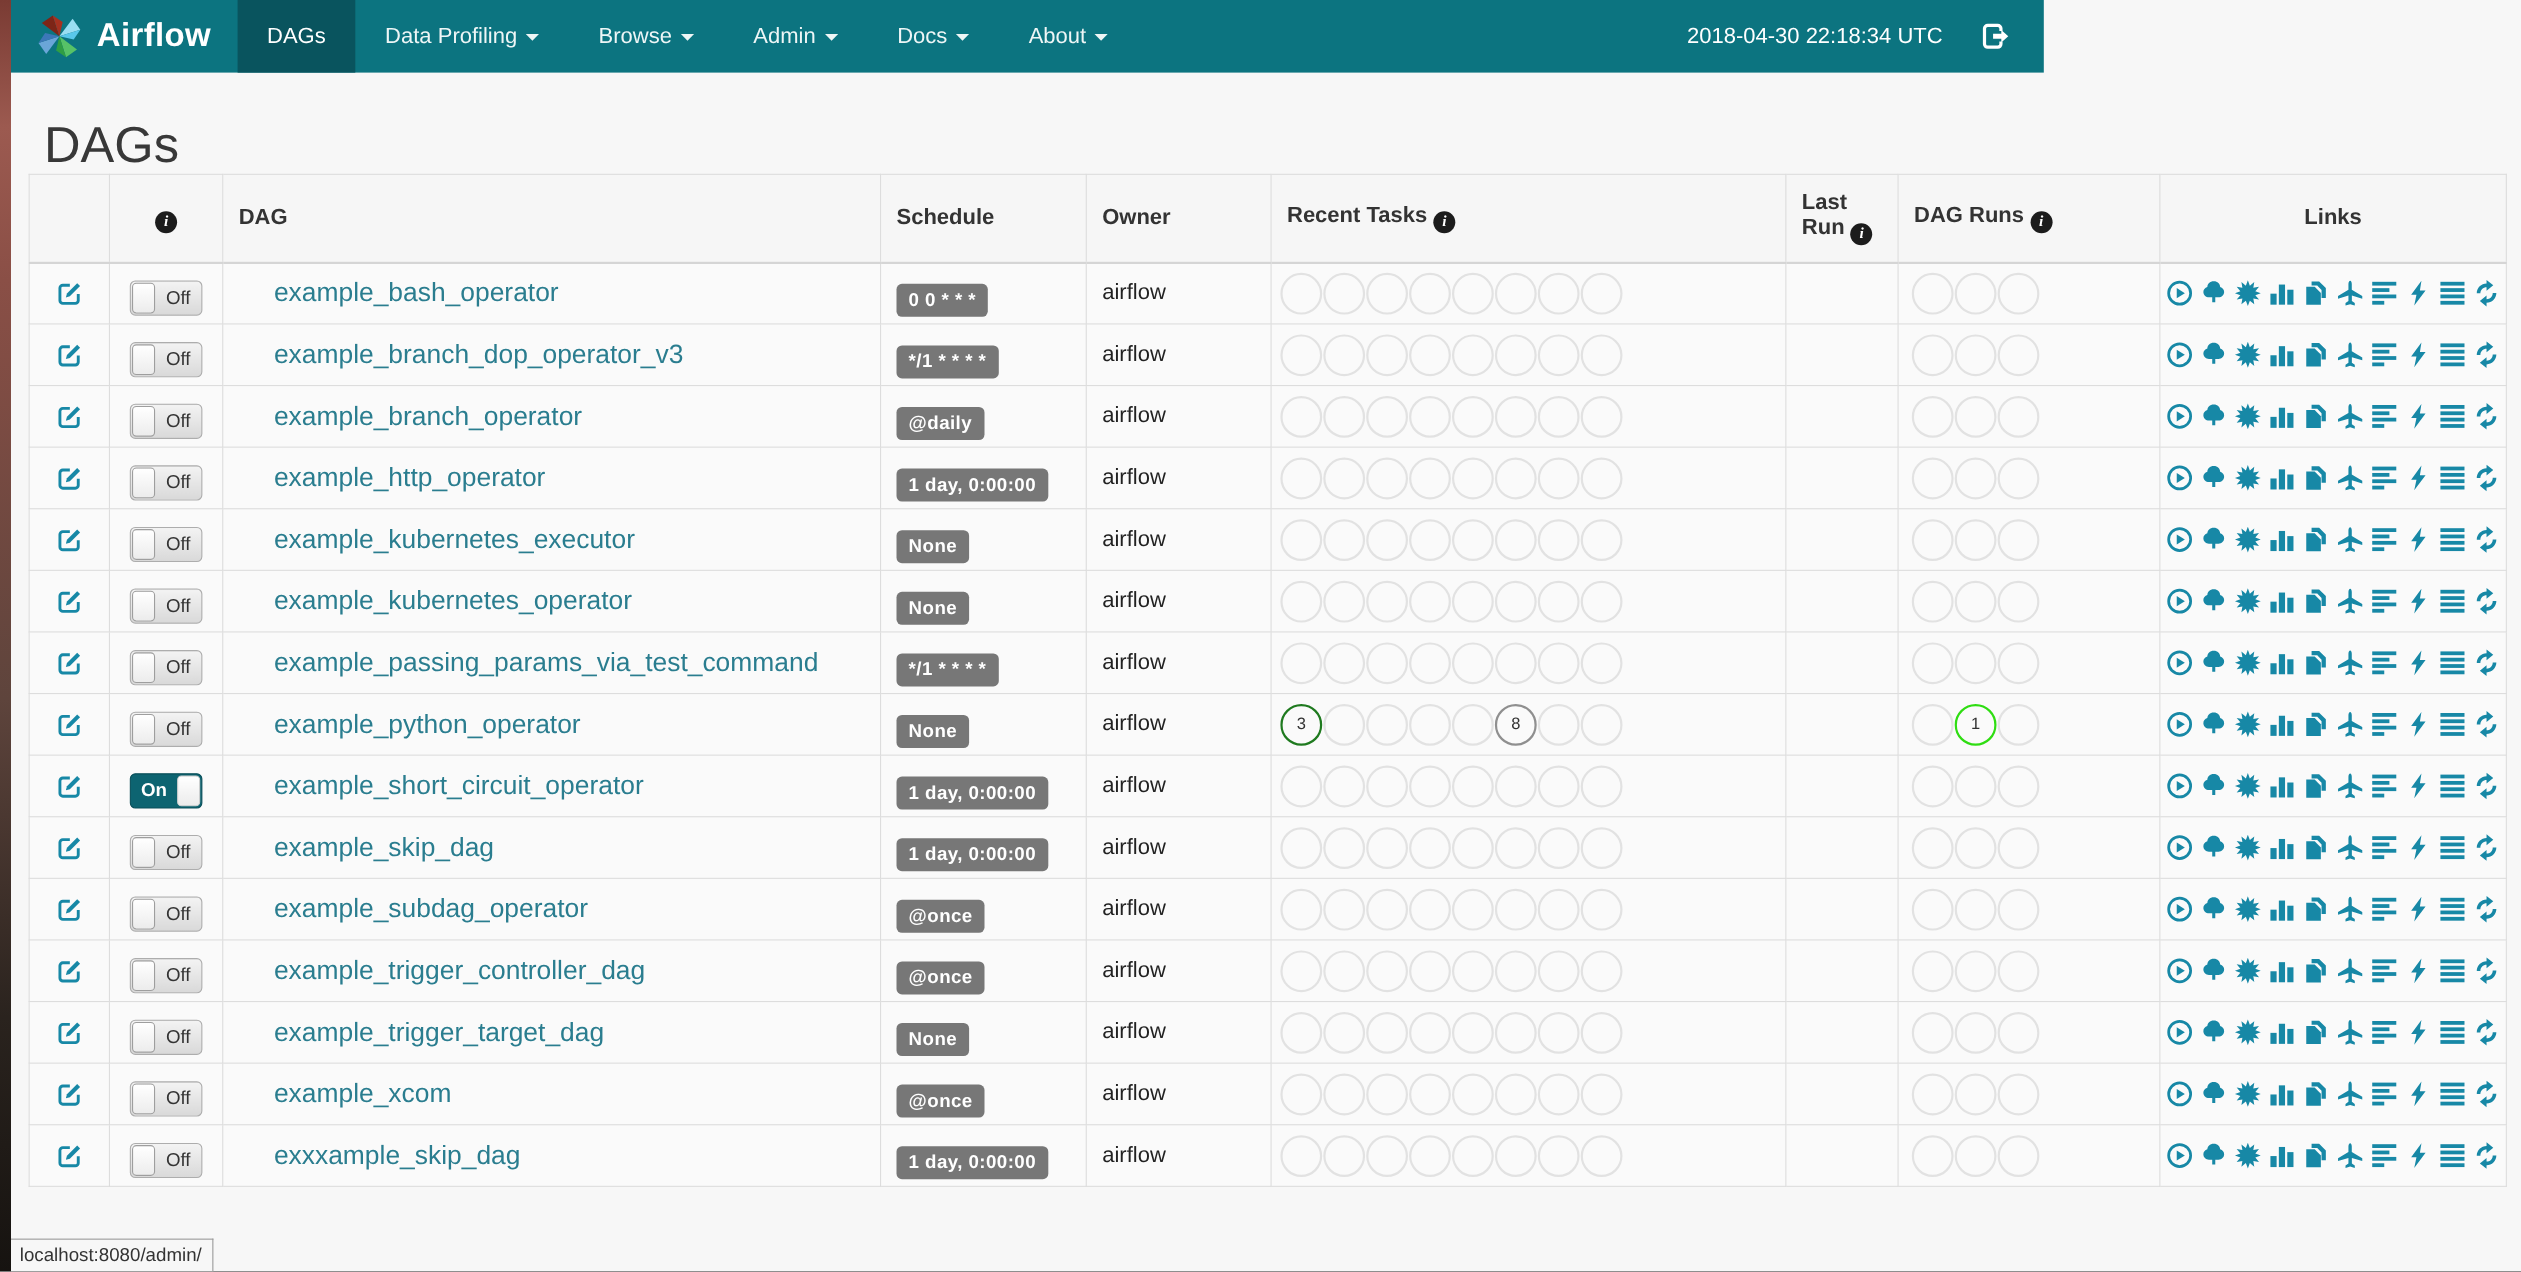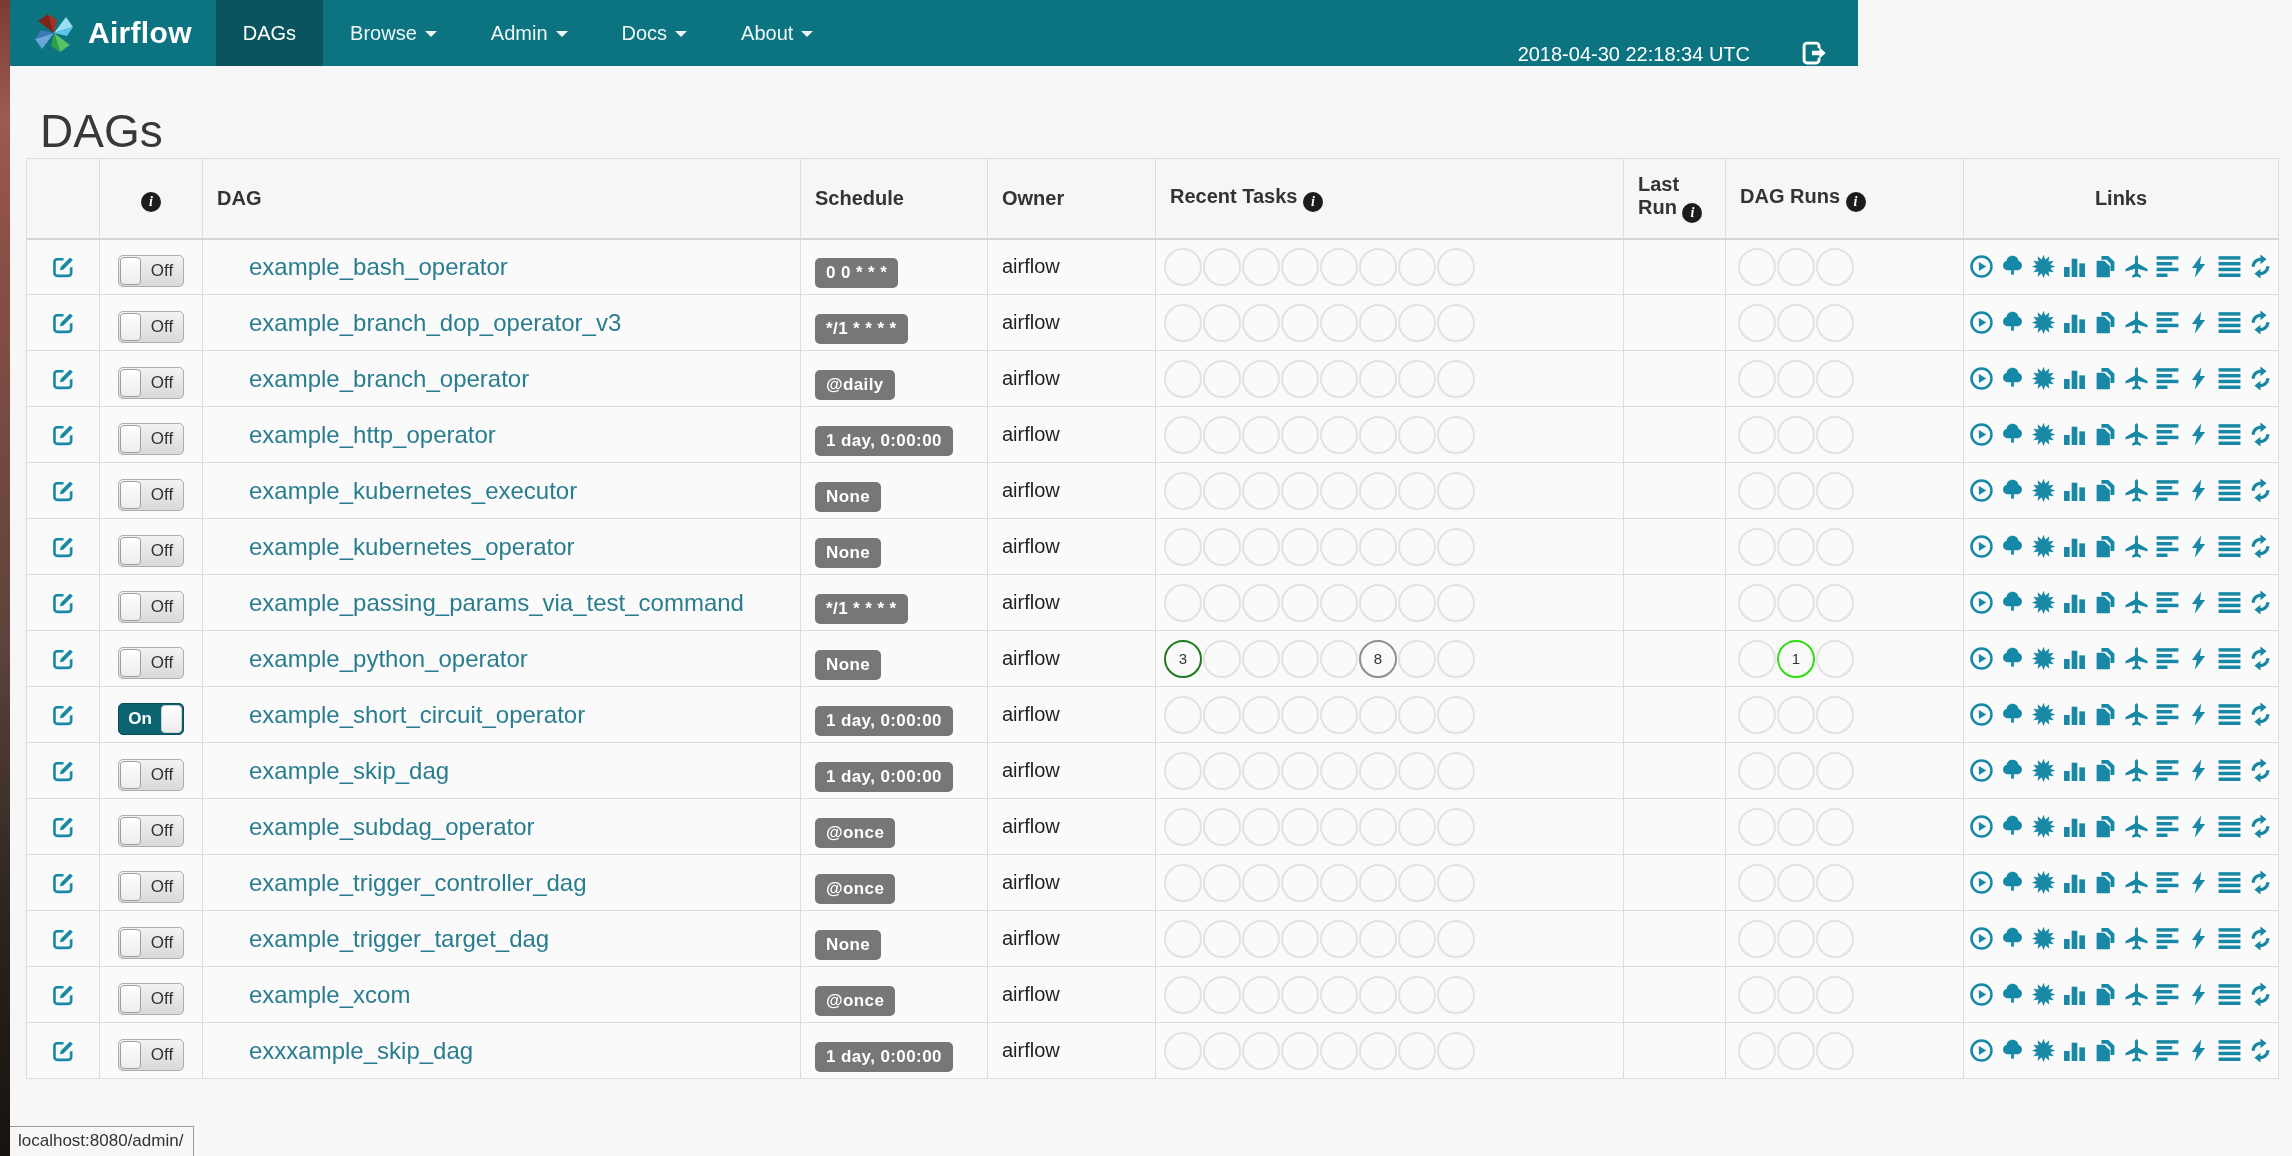--- a/index.html
+++ b/index.html
@@ -13,21 +13,21 @@
 
   .app { position:absolute; left:10px; top:0; width:1848px; height:1156px; }
 
   
   .navbar { height:66px; background:var(--teal); display:flex; align-items:stretch; color:#fff; }
   .brand { display:flex; align-items:center; gap:12px; padding:0 24px 0 22px; cursor:pointer; }
   .brand-text { font-size:30px; font-weight:bold; color:#fff; letter-spacing:.3px; }
   .nav-item { display:flex; align-items:center; gap:8px; padding:0 27px; font-size:20px; color:#eef6f6; cursor:pointer; }
   .nav-item.active { background:var(--teal-dark); color:#fff; }
   .caret { width:0; height:0; border-left:6px solid transparent; border-right:6px solid transparent; border-top:6px solid #eef6f6; margin-top:2px; }
-  .nav-right { margin-left:auto; display:flex; align-items:flex-end; gap:50px; padding-right:30px; }
+  .nav-right { margin-left:auto; display:flex; align-items:center; gap:34px; padding-right:30px; }
   .clock { font-size:20px; color:#fff; }
   .logout svg { width:28px; height:26px; color:#fff; display:block; cursor:pointer; }
 
   
   .content { padding:0 14px 0 16px; }
   h1.page-title { font-size:46px; font-weight:500; color:#383838; margin:38px 0 0 14px; }
   .search-row { display:flex; justify-content:flex-end; align-items:center; gap:12px; margin-top:24px; margin-bottom:14px; }
   .search-label { font-size:21px; font-weight:bold; color:#333; }
   .search-input { width:935px; height:50px; border:1px solid #bfbfbf; border-radius:6px; background:#fff;
      box-shadow:inset 0 1px 2px rgba(0,0,0,.08); font-size:20px; padding:0 14px; outline:none; }
@@ -161,20 +161,24 @@
     <div class="navbar">
       <div class="brand">
         <svg width="44" height="44">
             <use href="#sym-pinwheel"></use>
           </svg>
         <span class="brand-text">Airflow</span>
       </div>
       <div id="nav-items" style="display:flex; align-items:stretch;">
           <div class="nav-item active">
             <span>DAGs</span>
+          </div>
+          <div class="nav-item">
+            <span>Data Profiling</span>
+            <span class="caret"></span>
           </div>
           <div class="nav-item">
             <span>Browse</span>
             <span class="caret"></span>
           </div>
           <div class="nav-item">
             <span>Admin</span>
             <span class="caret"></span>
           </div>
           <div class="nav-item">

